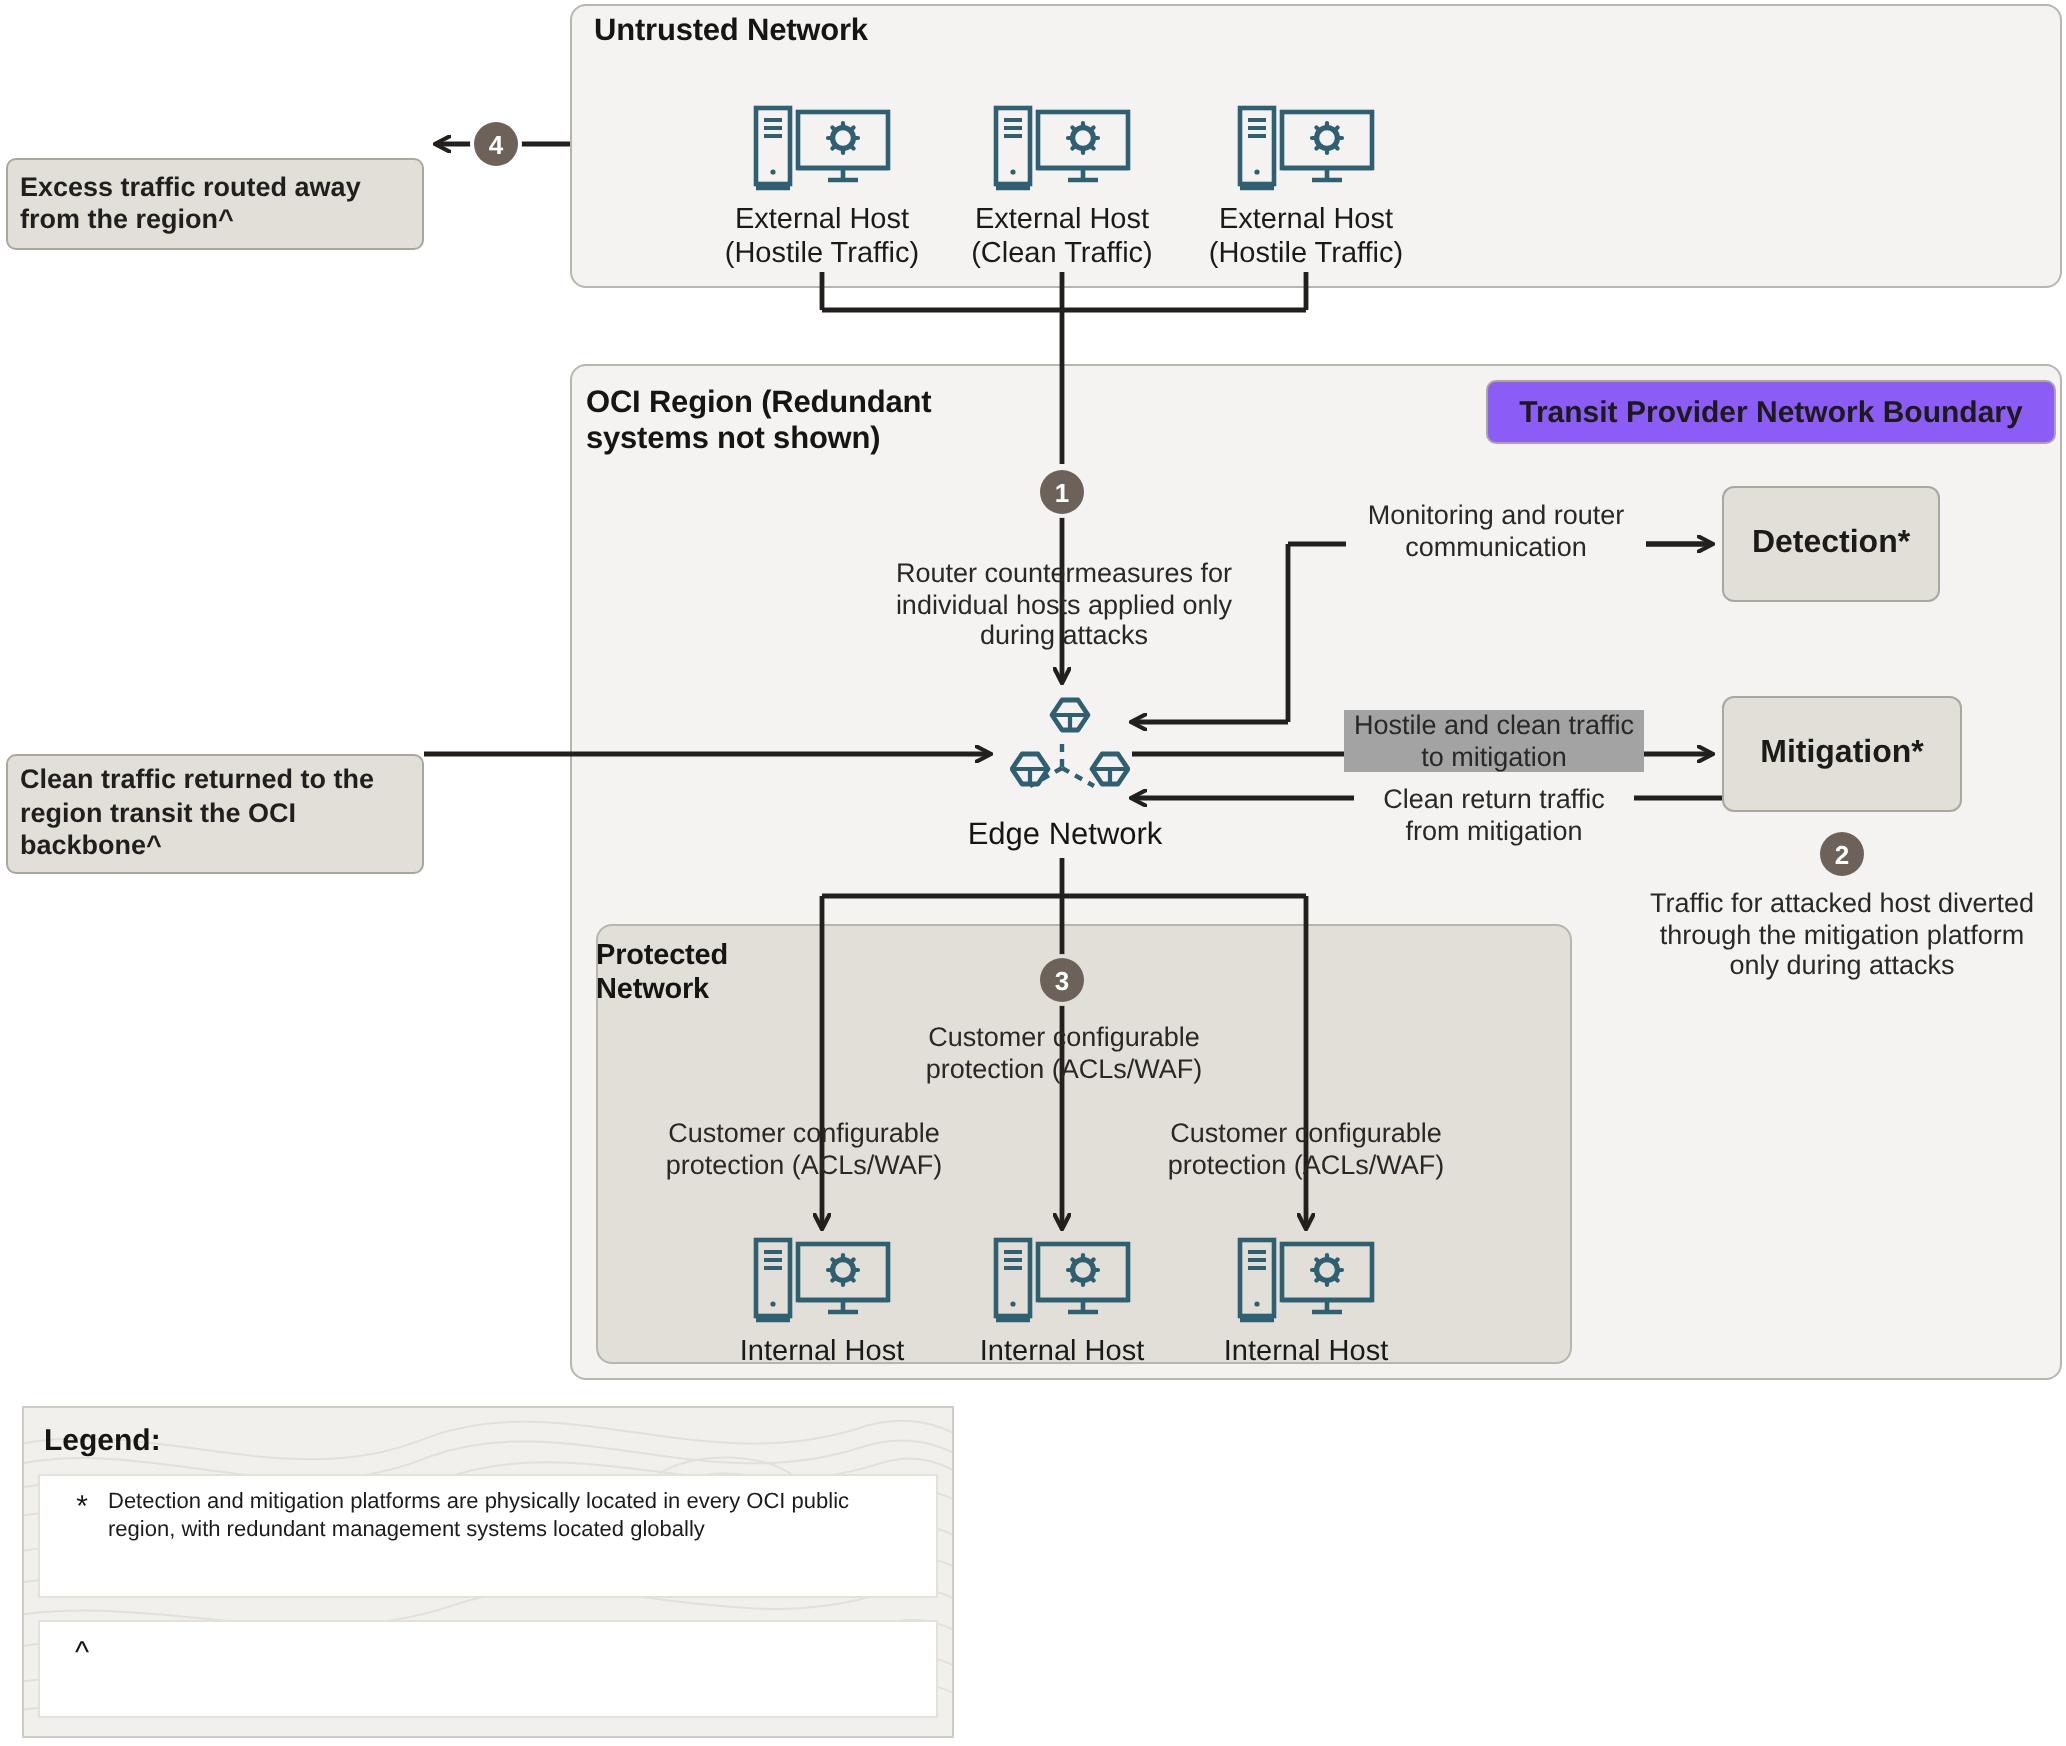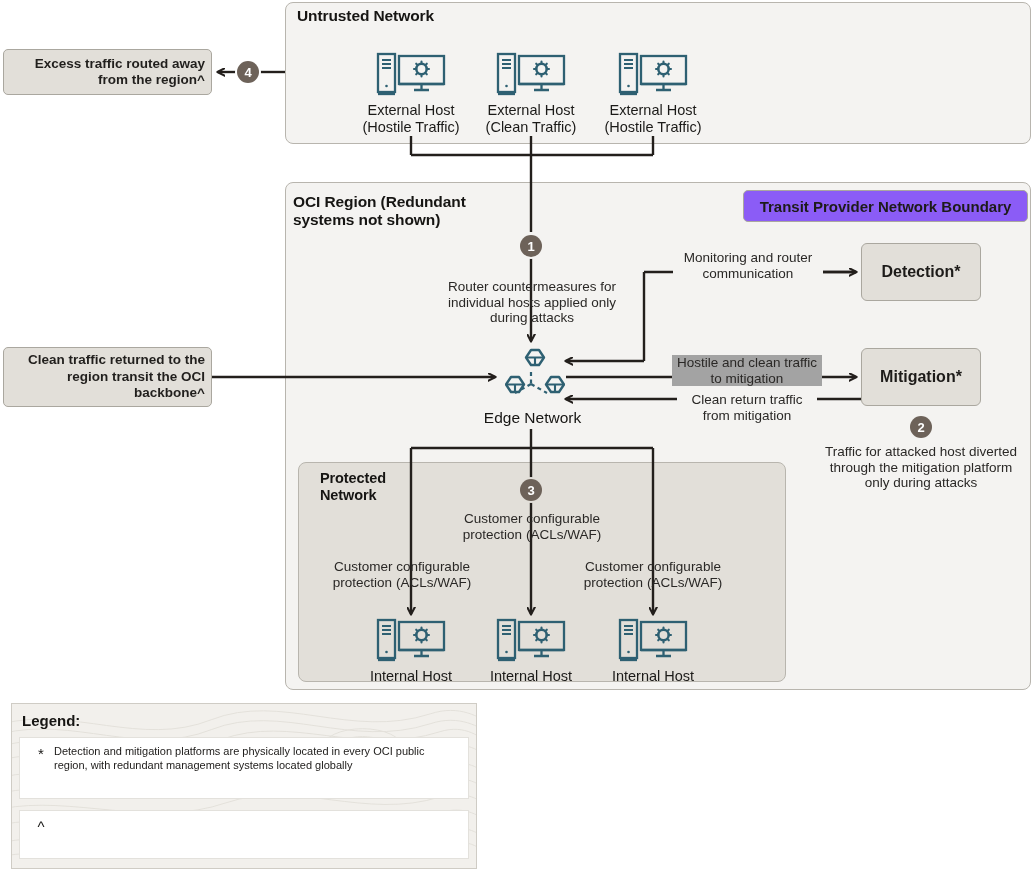--- a/index.html
+++ b/index.html
@@ -18,39 +18,40 @@
   #untrusted-zone{left:285px;top:2px;width:746px;height:142px;background:#f4f3f1;}
   #oci-zone{left:285px;top:182px;width:746px;height:508px;background:#f4f3f1;}
   #protected-zone{left:298px;top:462px;width:488px;height:220px;background:#e2dfd9;border-color:#b8b5ae;}
 
   .zone-title{
     position:absolute;font-weight:bold;font-size:15.5px;color:#161513;
     line-height:1.18;letter-spacing:-0.1px;
   }
   #untrusted-title{left:297px;top:7px;}
   #oci-title{left:293px;top:193px;width:220px;}
-  #protected-title{left:320px;top:470px;width:120px;font-size:14.5px;}
+  #protected-title{left:298px;top:470px;width:120px;font-size:14.5px;}
 
   
   .callout{
     position:absolute;background:#e2dfd9;border:1px solid #aaa79f;border-radius:5px;
     box-sizing:border-box;display:flex;align-items:center;justify-content:center;
-    text-align:right;font-weight:bold;font-size:13.5px;line-height:1.22;color:#211f1d;
+    text-align:left;font-weight:bold;font-size:13.5px;line-height:1.22;color:#211f1d;
     padding:4px 6px;
+    margin-top:30px;
   }
   #callout-excess{left:3px;top:49px;width:209px;height:46px;}
   #callout-clean{left:3px;top:347px;width:209px;height:60px;}
 
   
   .platform{
     position:absolute;background:#e2dfd9;border:1px solid #aaa79f;border-radius:6px;
     box-sizing:border-box;display:flex;align-items:center;justify-content:center;
     font-weight:bold;font-size:16px;color:#1d1b19;
   }
-  #detection-box{left:861px;top:243px;width:120px;height:58px;}
+  #detection-box{left:861px;top:243px;width:109px;height:58px;}
   #mitigation-box{left:861px;top:348px;width:120px;height:58px;}
 
   #transit-box{
     position:absolute;left:743px;top:190px;width:285px;height:32px;
     background:#8b5cf6;border:1px solid #aaa79f;border-radius:5px;
     box-sizing:border-box;display:flex;align-items:center;justify-content:center;
     font-weight:bold;font-size:15px;color:#1d1b19;
   }
 
   

